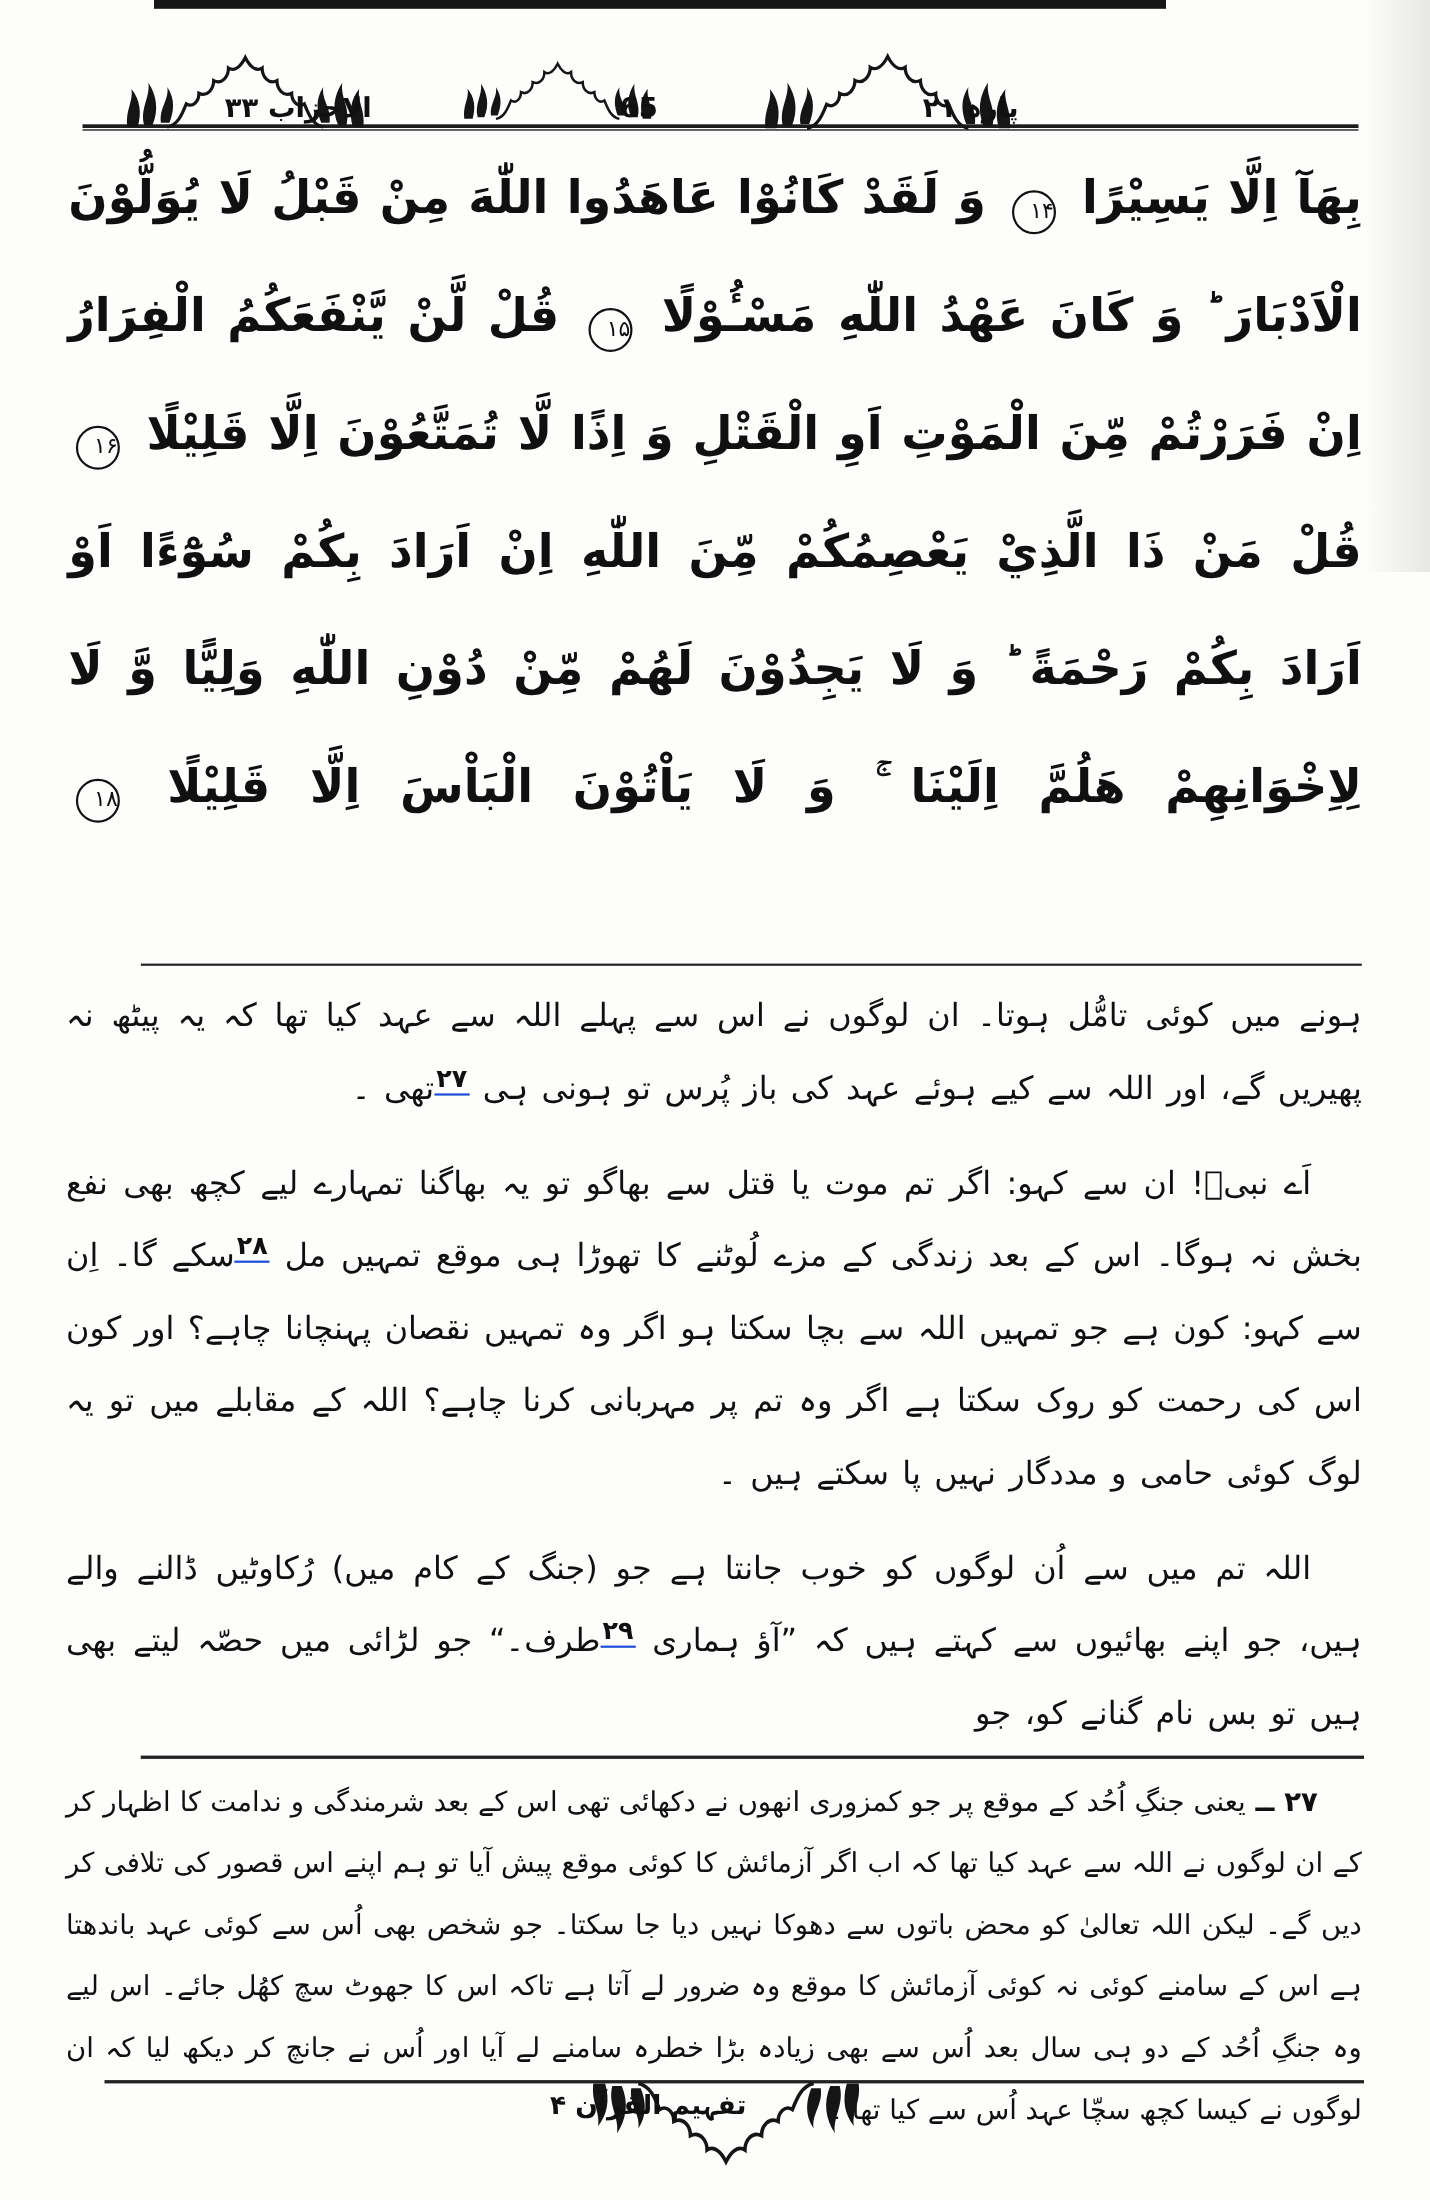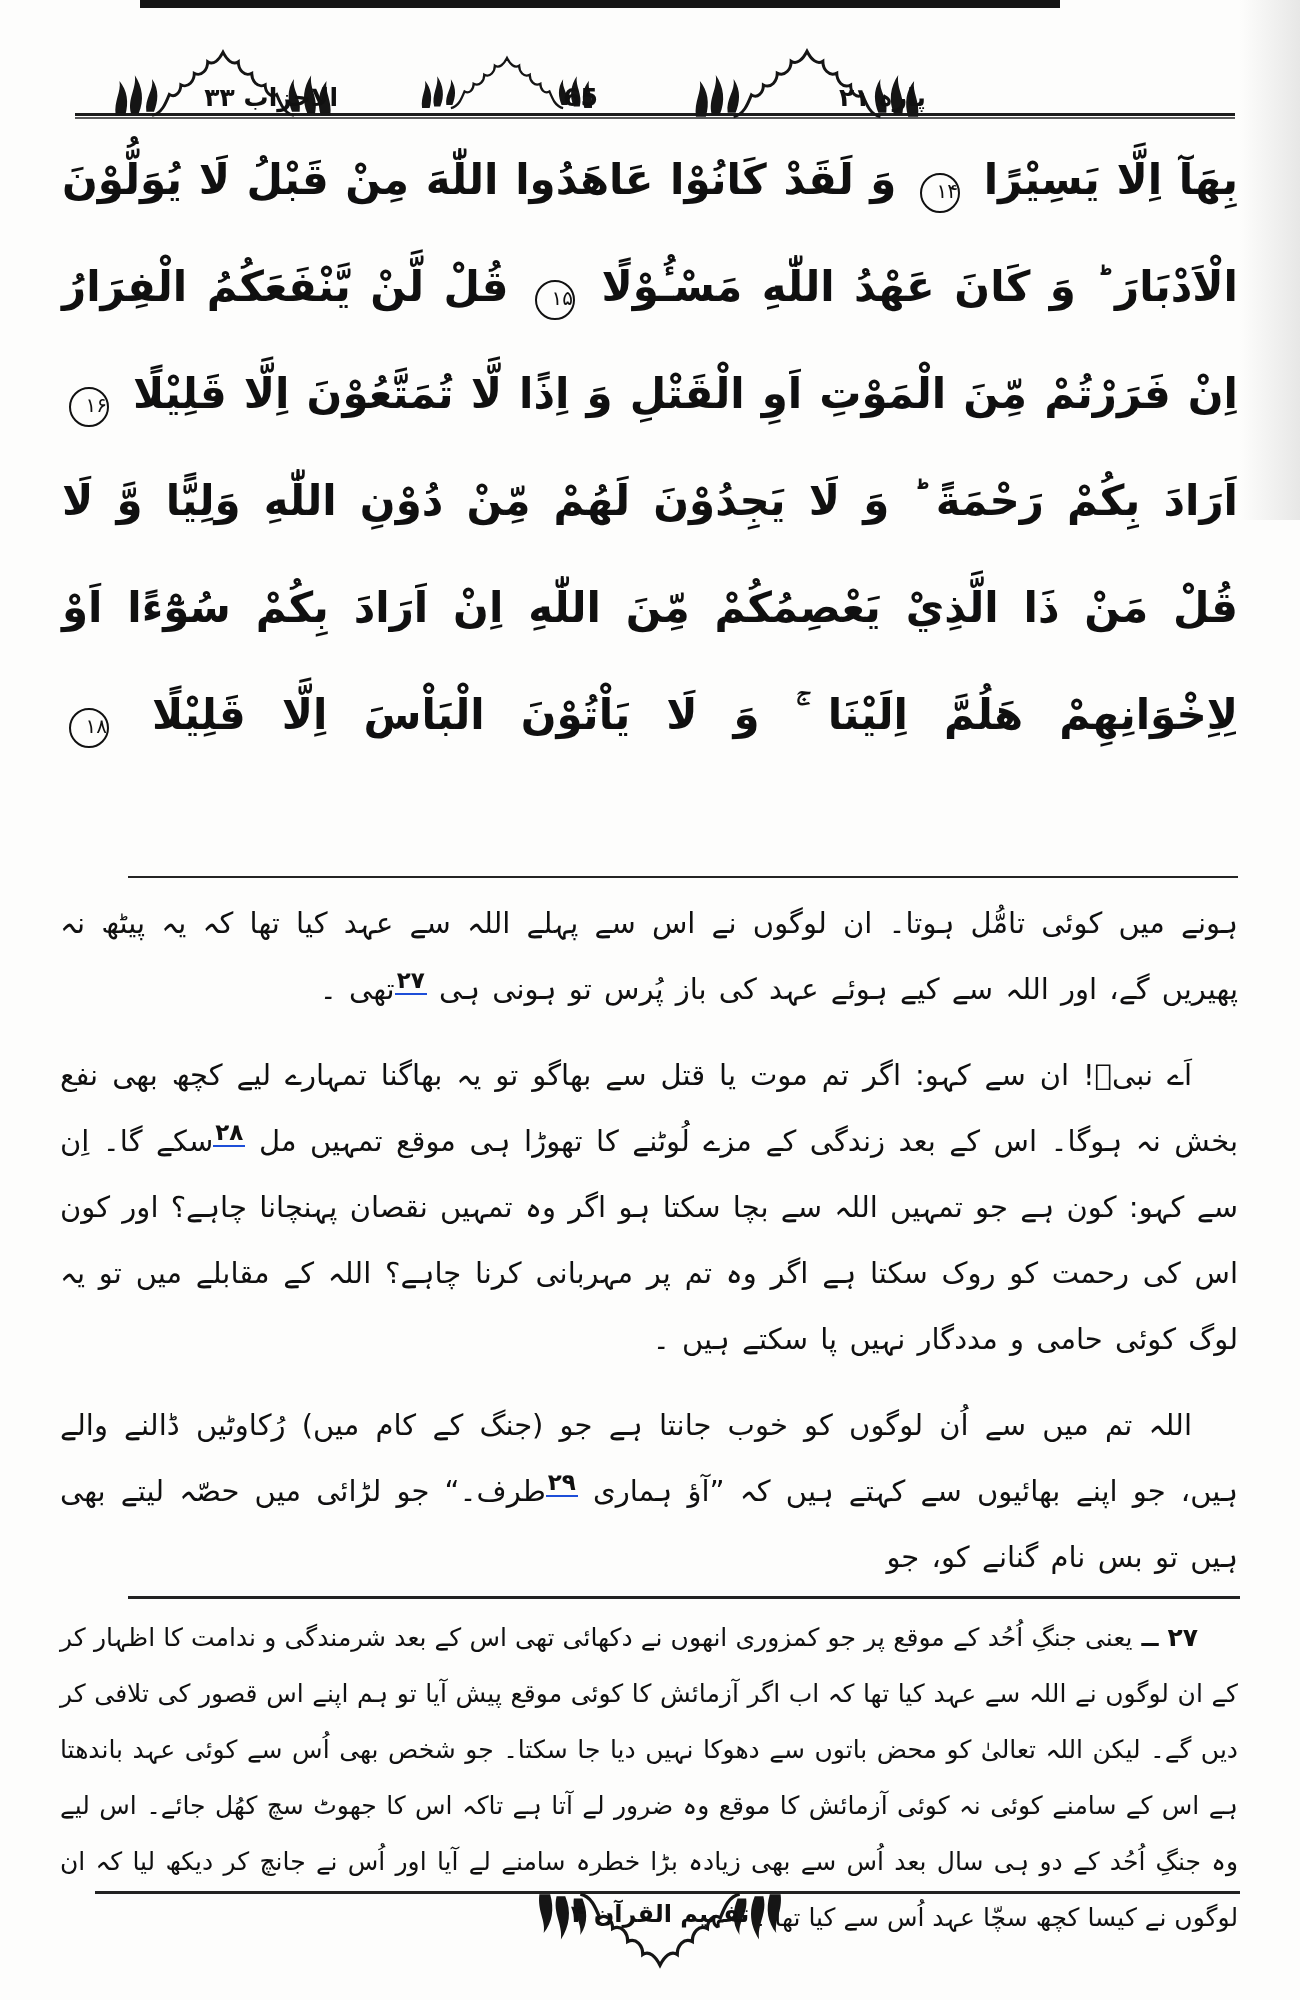--- a/index.html
+++ b/index.html
@@ -46,21 +46,21 @@
 
   
   .footnote{position:absolute;top:1610px;right:62px;width:1178px;direction:rtl;
     text-align:justify;font-size:25px;line-height:56px;}
   .footnote .fn-body{text-indent:40px;display:block;}
   .fn-label{font-weight:bold;}
 
   
   .footer-orn{position:absolute;top:1892px;left:500px;width:320px;height:84px;}
   .footer-orn svg{display:block;width:100%;height:100%;transform:scaleY(-1);}
-  .footer-orn .orn-label{position:absolute;top:8px;left:0;width:100%;text-align:center;
+  .footer-orn .orn-label{position:absolute;top:8px;left:0;width:100%;text-align:left;
     font-weight:bold;font-size:24px;direction:rtl;}
 </style>
 </head>
 <body>
 
 <div class="corner-shade"></div>
 <div class="top-bar"></div>
 
 <div class="header">
   <div class="header-rule"></div>
@@ -114,22 +114,22 @@
       <path fill="none" stroke="#151515" stroke-width="3" d="M46,76 C56,74 60,64 64,54 C70,58 76,52 76,44 C84,48 90,40 90,32 C98,36 104,28 104,20 C110,24 116,18 120,10 C124,18 130,24 136,20 C136,28 142,36 150,32 C150,40 156,48 164,44 C164,52 170,58 176,54 C180,64 184,74 194,76"></path>
     </svg>
     <div class="orn-label">پارہ ۲۱</div>
   </div>
 </div>
 
 <div class="quran">
   <div class="qline">بِهَآ اِلَّا يَسِيْرًا <span class="aya">۱۴</span> وَ لَقَدْ كَانُوْا عَاهَدُوا اللّٰهَ مِنْ قَبْلُ لَا يُوَلُّوْنَ</div>
   <div class="qline">الْاَدْبَارَ ؕ وَ كَانَ عَهْدُ اللّٰهِ مَسْـُٔوْلًا <span class="aya">۱۵</span> قُلْ لَّنْ يَّنْفَعَكُمُ الْفِرَارُ</div>
   <div class="qline">اِنْ فَرَرْتُمْ مِّنَ الْمَوْتِ اَوِ الْقَتْلِ وَ اِذًا لَّا تُمَتَّعُوْنَ اِلَّا قَلِيْلًا <span class="aya">۱۶</span> </div>
+  <div class="qline">قُلْ مَنْ ذَا الَّذِيْ يَعْصِمُكُمْ مِّنَ اللّٰهِ اِنْ اَرَادَ بِكُمْ سُوْٓءًا اَوْ</div>
   <div class="qline">اَرَادَ بِكُمْ رَحْمَةً ؕ وَ لَا يَجِدُوْنَ لَهُمْ مِّنْ دُوْنِ اللّٰهِ وَلِيًّا وَّ لَا</div>
-  <div class="qline">قُلْ مَنْ ذَا الَّذِيْ يَعْصِمُكُمْ مِّنَ اللّٰهِ اِنْ اَرَادَ بِكُمْ سُوْٓءًا اَوْ</div>
   <div class="qline">لِاِخْوَانِهِمْ هَلُمَّ اِلَيْنَا ۚ وَ لَا يَاْتُوْنَ الْبَاْسَ اِلَّا قَلِيْلًا <span class="aya">۱۸</span> </div>
 </div>
 
 <div class="divider-1"></div>
 
 <div class="urdu">
   <p><span>ہونے میں کوئی تامُّل ہوتا۔ ان لوگوں نے اس سے پہلے اللہ سے عہد کیا تھا کہ یہ پیٹھ نہ پھیریں گے، اور اللہ سے کیے ہوئے عہد کی باز پُرس تو ہونی ہی </span><sup class="fn-mark">۲۷</sup><span>تھی ۔</span></p>
 
   <p class="indent"><span>اَے نبیؐ! ان سے کہو: اگر تم موت یا قتل سے بھاگو تو یہ بھاگنا تمہارے لیے کچھ بھی نفع بخش نہ ہوگا۔ اس کے بعد زندگی کے مزے لُوٹنے کا تھوڑا ہی موقع تمہیں مل </span><sup class="fn-mark">۲۸</sup><span>سکے گا۔ اِن سے کہو: کون ہے جو تمہیں اللہ سے بچا سکتا ہو اگر وہ تمہیں نقصان پہنچانا چاہے؟ اور کون اس کی رحمت کو روک سکتا ہے اگر وہ تم پر مہربانی کرنا چاہے؟ اللہ کے مقابلے میں تو یہ لوگ کوئی حامی و مددگار نہیں پا سکتے ہیں ۔</span></p>
 

